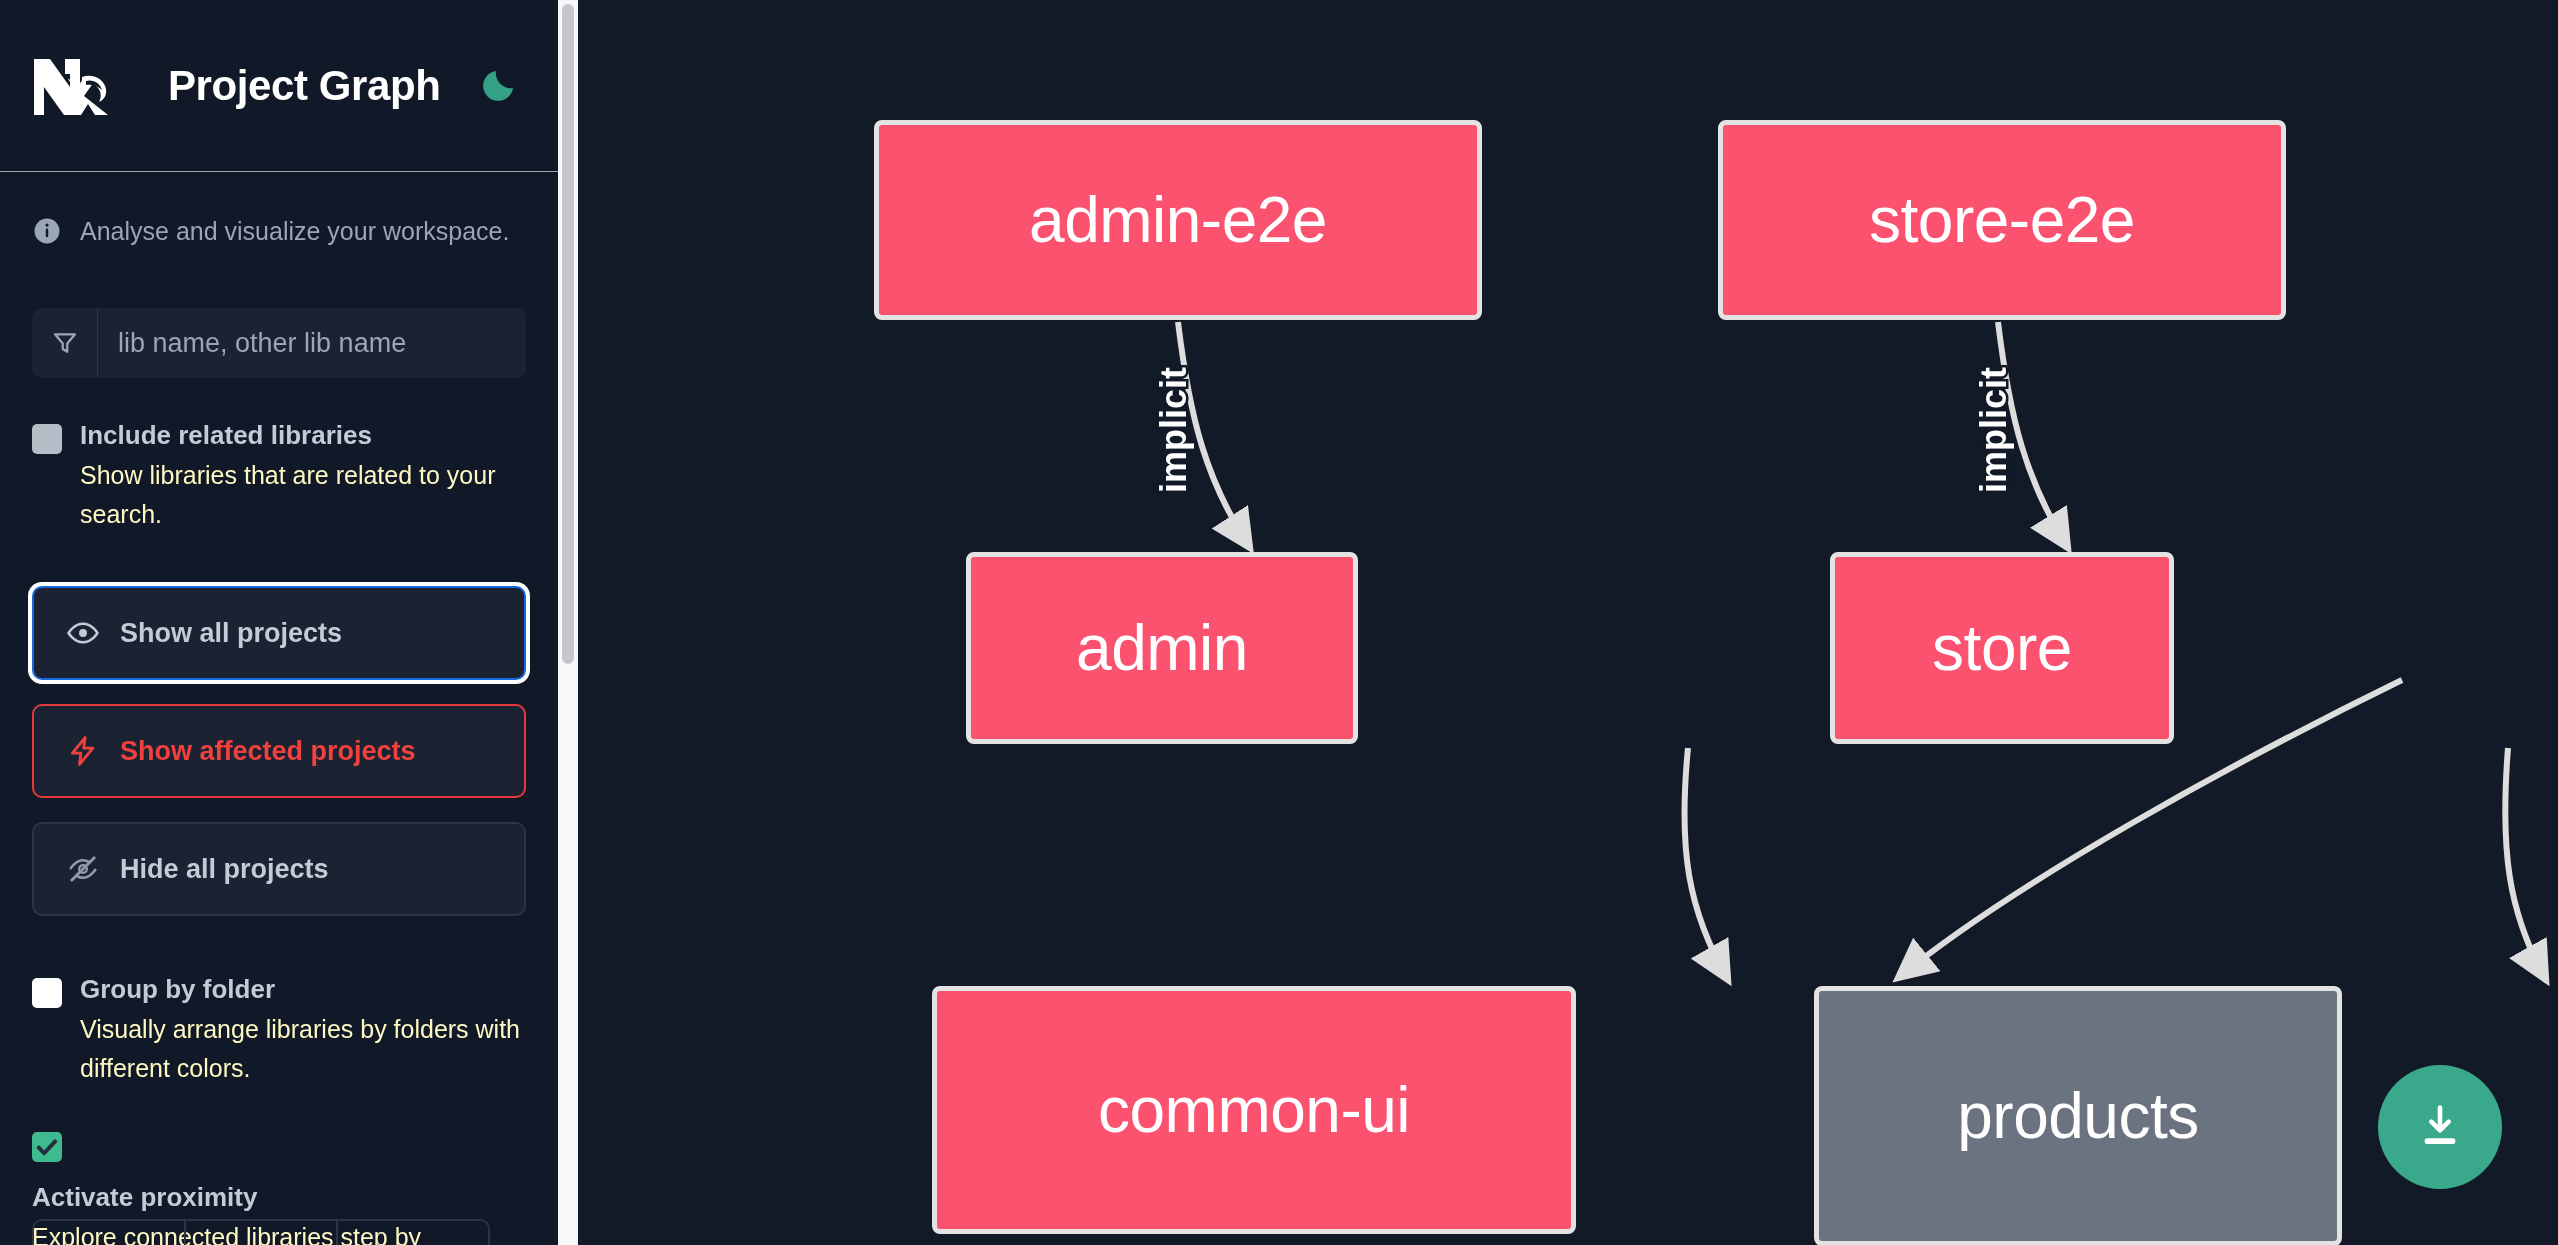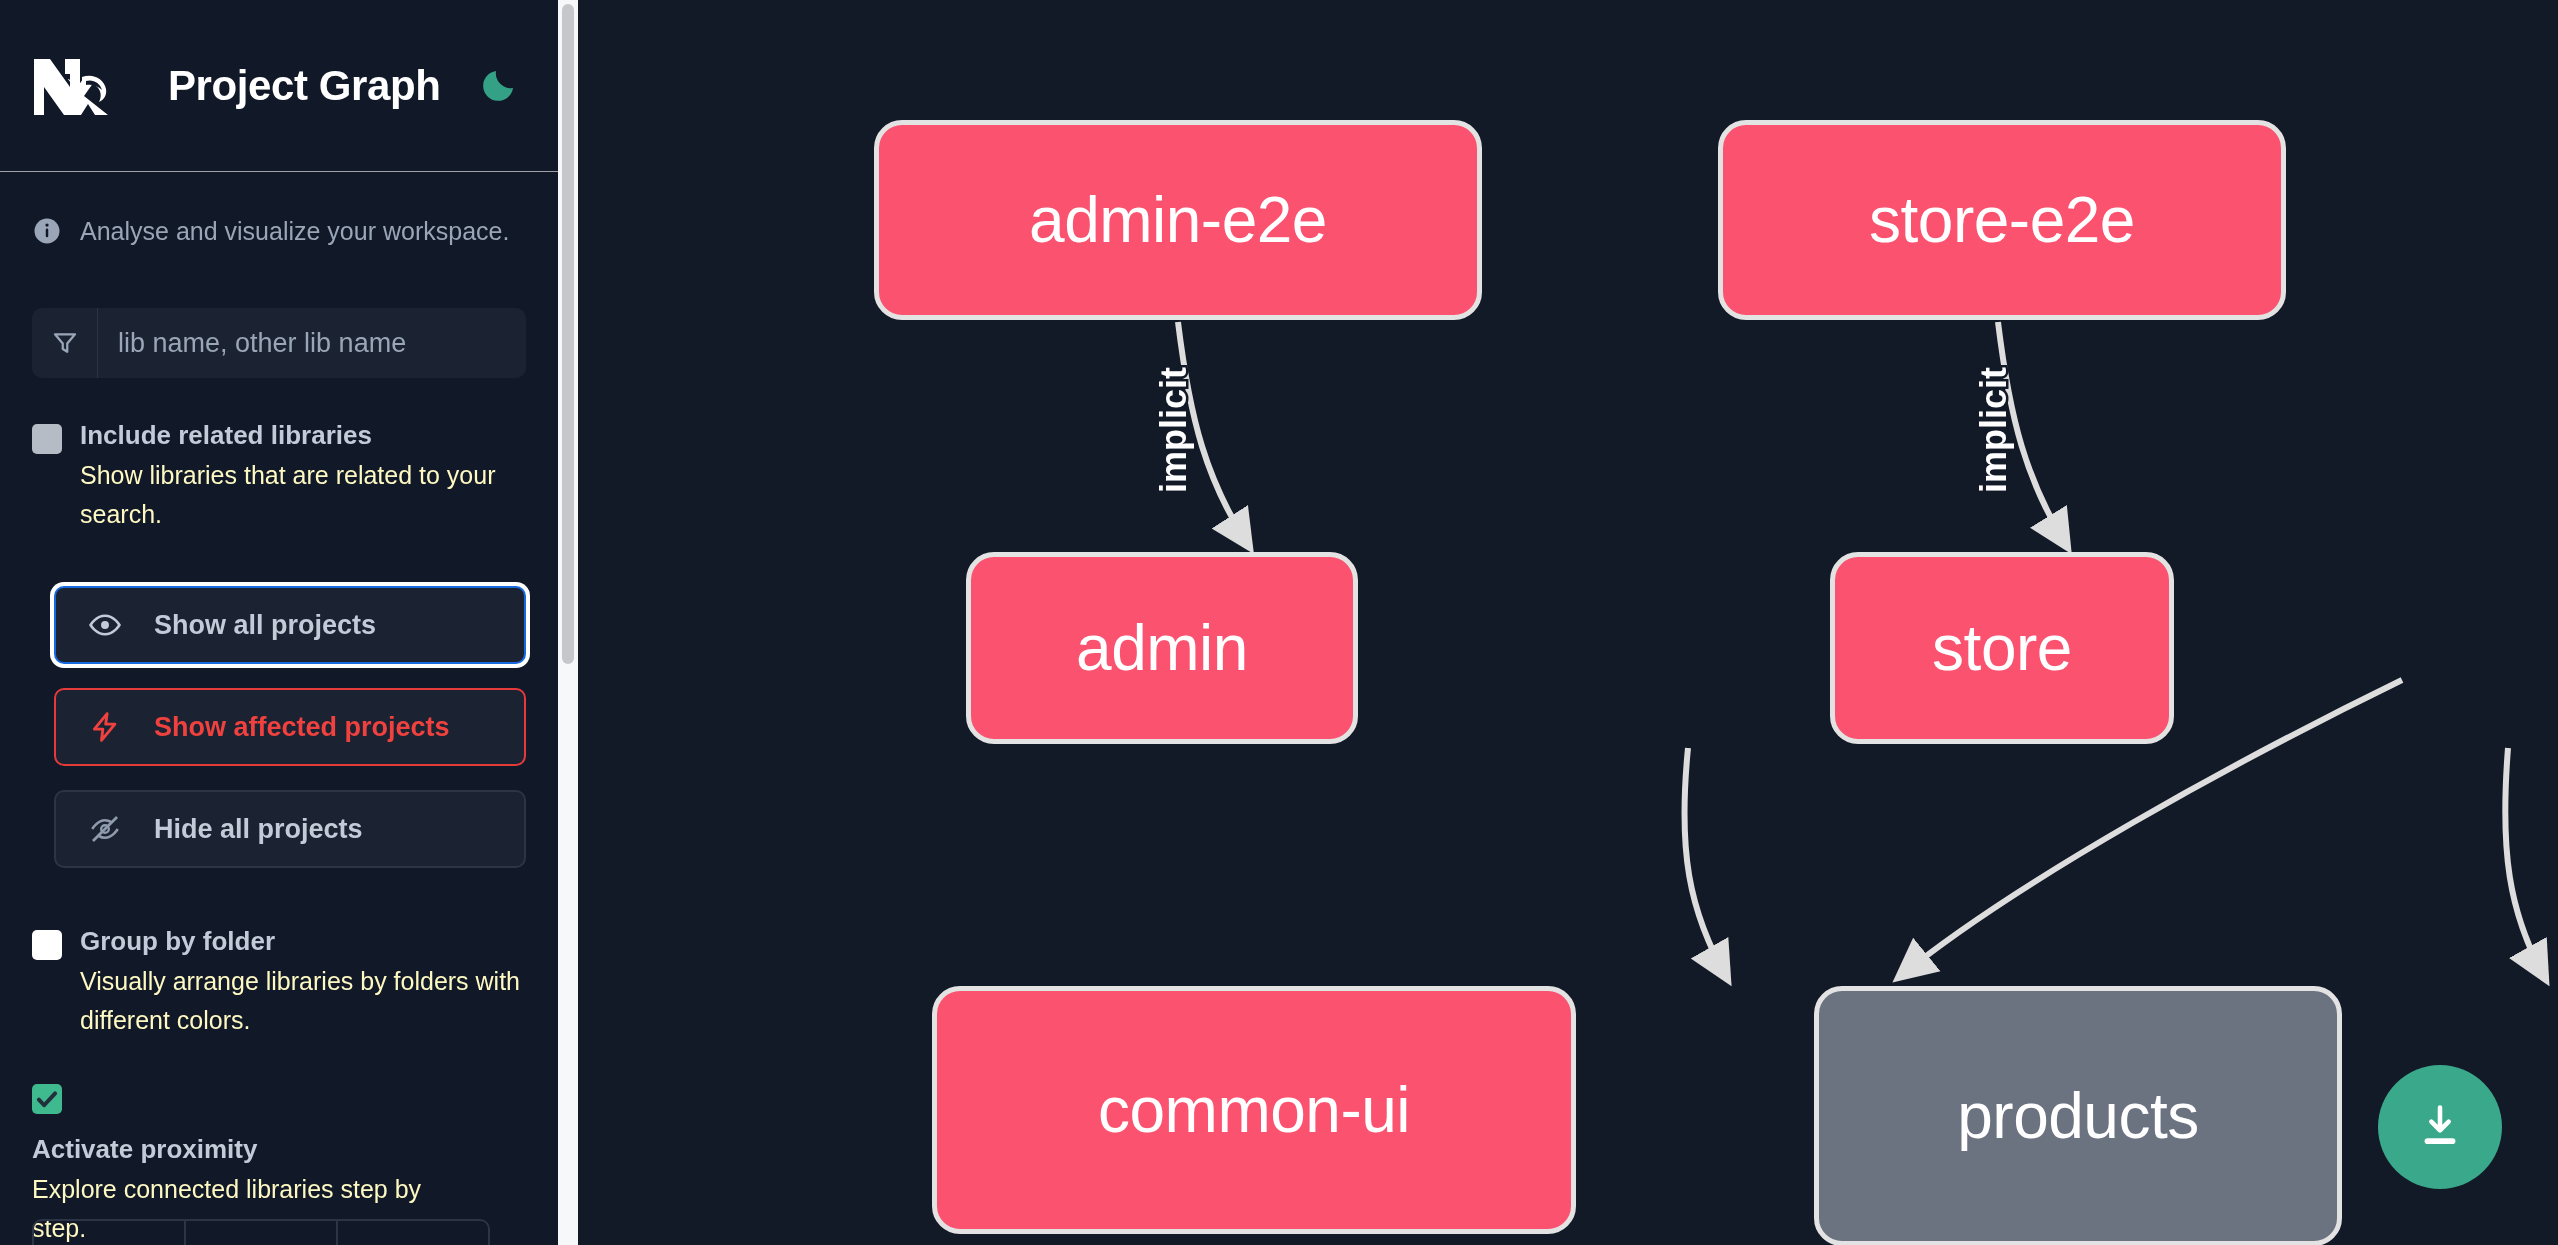--- a/index.html
+++ b/index.html
@@ -116,33 +116,32 @@
     color: #fef9c3;
     font-size: 25px;
     line-height: 39px;
     max-width: 450px;
     margin-top: 4px;
   }
 
   
   .btn-stack { margin: 52px 32px 0 32px; display: flex; flex-direction: column; gap: 24px; }
   .gbtn {
-    height: 78px;
+    height: 94px;
     border-radius: 10px;
     background: #1b2332;
     display: flex;
     align-items: center;
     padding-left: 28px;
-    gap: 28px;
+    gap: 16px;
     cursor: pointer;
     font-size: 27px;
     font-weight: 700;
     color: #c3cbd8;
     border: 2px solid transparent;
-    margin-left: 22px;
   }
   .gbtn.focused {
     border-color: #1769e0;
     box-shadow: 0 0 0 4px #ffffff;
   }
   .gbtn.danger {
     border-color: #e63a3a;
     color: #f0413f;
     font-weight: 700;
   }
@@ -182,21 +181,21 @@
     position: relative;
     flex: 1 1 auto;
     height: 1245px;
     background: #131a27;
     overflow: hidden;
   }
   .graph-svg { position: absolute; inset: 0; width: 100%; height: 100%; }
 
   .node {
     position: absolute;
-    border-radius: 28px;
+    border-radius: 8px;
     border: 5px solid #e3e3e3;
     display: flex;
     align-items: center;
     justify-content: center;
     color: #ffffff;
     font-size: 64px;
     font-weight: 400;
     letter-spacing: -0.5px;
     cursor: pointer;
     white-space: nowrap;

